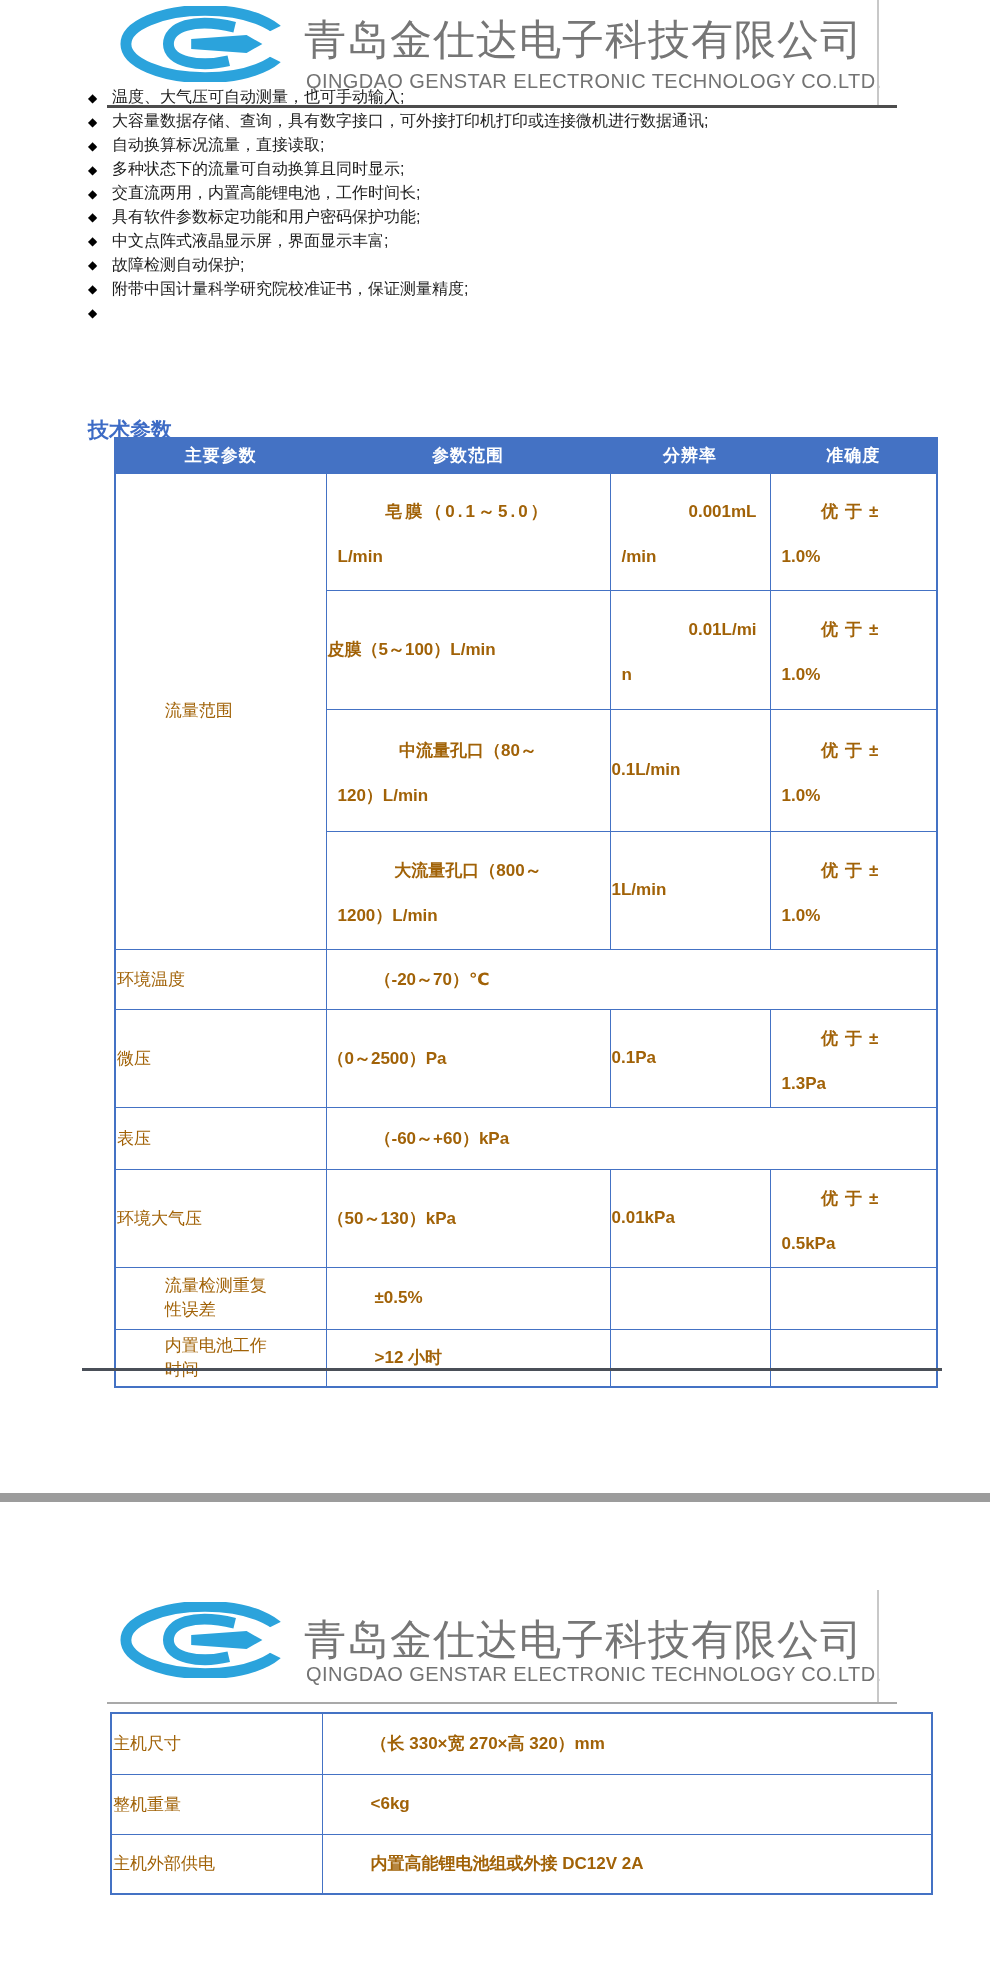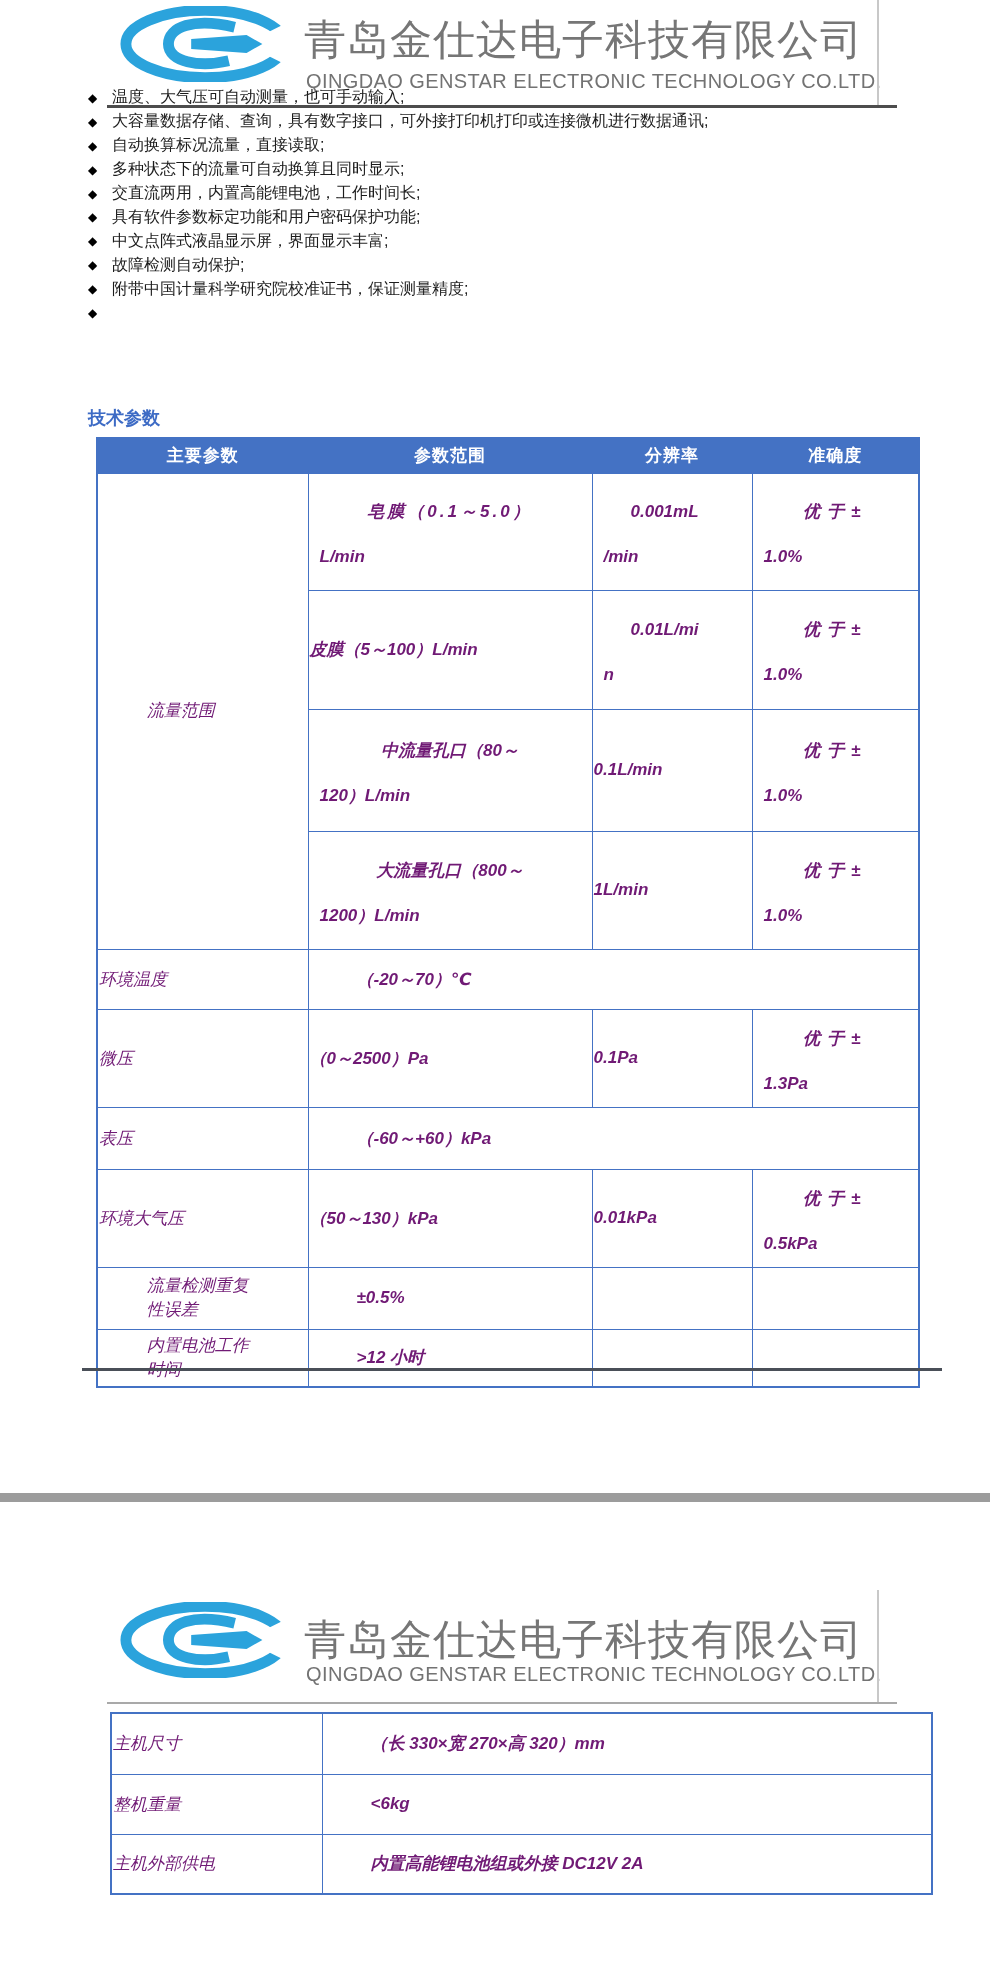--- a/index.html
+++ b/index.html
@@ -12,42 +12,42 @@
   .en-name{position:absolute;left:306px;font-size:20px;color:#737373;letter-spacing:.4px;white-space:nowrap;font-weight:400;}
   .hdr-vline{position:absolute;left:877px;width:2px;background:#c8c8c8;}
   .hdr-rule{position:absolute;left:107px;width:790px;height:3px;background:#4d4d4d;}
   .hdr-rule.light{height:2px;background:#a9a9a9;}
 
   
   .features{position:absolute;left:88px;top:86px;width:840px;}
   .feature{height:23.9px;display:flex;align-items:center;font-size:16px;color:#1c1c1c;}
   .diamond{font-size:12px;color:#000;width:16px;margin-right:8px;flex:0 0 auto;}
 
-  .section-title{position:absolute;left:88px;top:406px;font-size:18px;font-weight:bold;color:#3d6bc5;}
+  .section-title{position:absolute;left:88px;top:416px;font-size:21px;font-weight:bold;color:#3d6bc5;}
 
   
   table.spec{border-collapse:collapse;table-layout:fixed;background:#fff;}
   table.spec,table.spec td,table.spec th{border:1.5px solid #4472c4;}
   table.spec{border-width:2px;}
   table.spec th{background:#4472c4;color:#fff;font-size:17px;font-weight:bold;letter-spacing:1px;text-align:center;}
-  table.spec td{font-size:17px;color:#701a75;vertical-align:middle;overflow:hidden;font-style:italic;}
+  table.spec td{font-size:17px;color:#a16207;vertical-align:middle;overflow:hidden;}
   td.lbl{text-align:left;font-weight:400;}
   td.lbl .wrap{max-width:112px;margin:0 auto;line-height:24px;}
   td.one{text-align:left;}
   td.one.val, .val{font-weight:600;}
   td.leftpad{text-align:left;padding-left:48px;font-weight:600;}
   td.two{vertical-align:top;padding-top:6px;}
   td.two .l1,.two .l2{line-height:45px;height:45px;white-space:nowrap;font-weight:600;}
   .l1.ctr{text-align:center;}
-  .l1.rt{text-align:left;padding-right:12px;margin-left:37px;}
+  .l1.rt{text-align:right;padding-right:12px;margin-left:37px;}
   .l2{text-align:left;padding-left:10px;}
   .sp{letter-spacing:3px;}
   .spw{letter-spacing:7px;}
 
-  #table1{position:absolute;left:96px;top:437px;width:822px;}
+  #table1{position:absolute;left:114px;top:437px;width:822px;}
   #table2{position:absolute;left:110px;top:1712px;width:821px;}
   #table2 td{font-size:17px;}
   #table2 td.lbl{font-weight:400;}
 
   .t1-bottom-edge{position:absolute;left:82px;top:1368px;width:860px;height:3px;background:#4a4f58;}
   .page-sep{position:absolute;left:0;top:1493px;width:990px;height:9px;background:#9c9c9c;}
   .p2-bottom-line{position:absolute;left:110px;top:1957px;width:832px;height:2px;background:#ccd2da;}
 </style>
 </head>
 <body>

